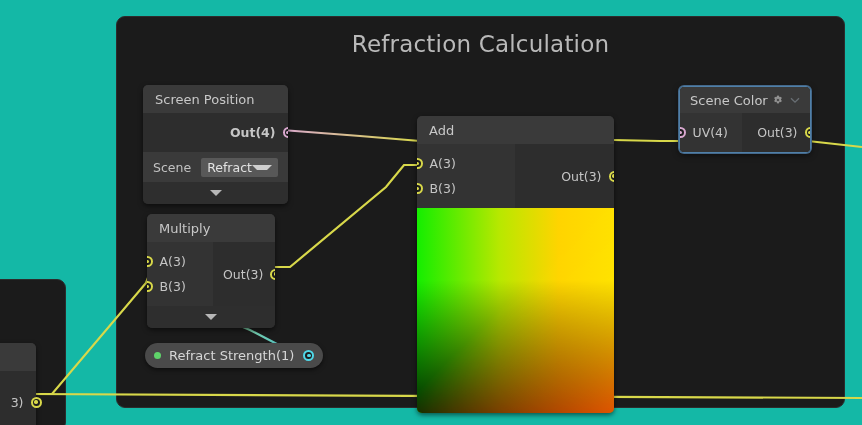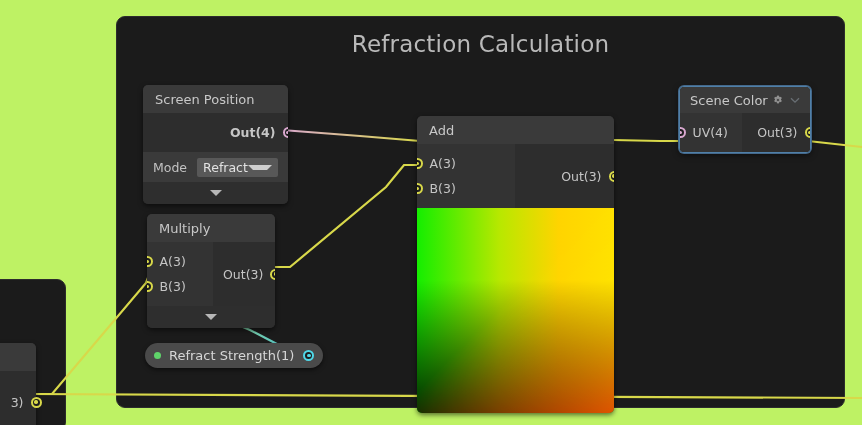--- a/index.html
+++ b/index.html
@@ -1,21 +1,21 @@
 <!DOCTYPE html>
 <html><head>
 <meta charset="utf-8">
 <style>
   html,body{margin:0;padding:0;background:#0d0d0d;}
   body{
     width:862px;height:425px;overflow:hidden;position:relative;
     font-family:"DejaVu Sans","Liberation Sans",sans-serif;
     -webkit-font-smoothing:antialiased;
   }
-  #canvas{position:absolute;inset:0;width:862px;height:425px;background:#bef264;overflow:hidden;}
+  #canvas{position:absolute;inset:0;width:862px;height:425px;background:#14b8a6;overflow:hidden;}
 
   
   .group-box{
     position:absolute;left:116px;top:16px;width:727px;height:390px;
     background:#1b1b1b;border:1px solid #2c2c2c;border-radius:9px;
   }
   .group-title{
     position:absolute;left:0;top:14px;width:100%;text-align:center;
     color:#b9b9b9;font-size:23px;letter-spacing:.2px;
   }
@@ -157,21 +157,21 @@
     </div>
     <div class="slots" style="background:#333;font-weight:bold;">
       <div class="slot-col col-out" style="flex:1;position:relative;padding-right:0;">
         <div class="slot out" style="position:relative;padding-right:0;">
           <span class="slot-label">Out(4)</span>
           <span class="port pink" style="margin-right:-5.5px;"></span>
         </div>
       </div>
     </div>
     <div class="settings-row">
-      <span class="settings-label">Mode</span>
+      <span class="settings-label">Scene</span>
       <span class="dropdown">
         <span>Refract</span>
         <span class="dd-arrow"></span>
       </span>
     </div>
     <div class="node-footer">
       <span class="chev-down"></span>
     </div>
   </div>
 

